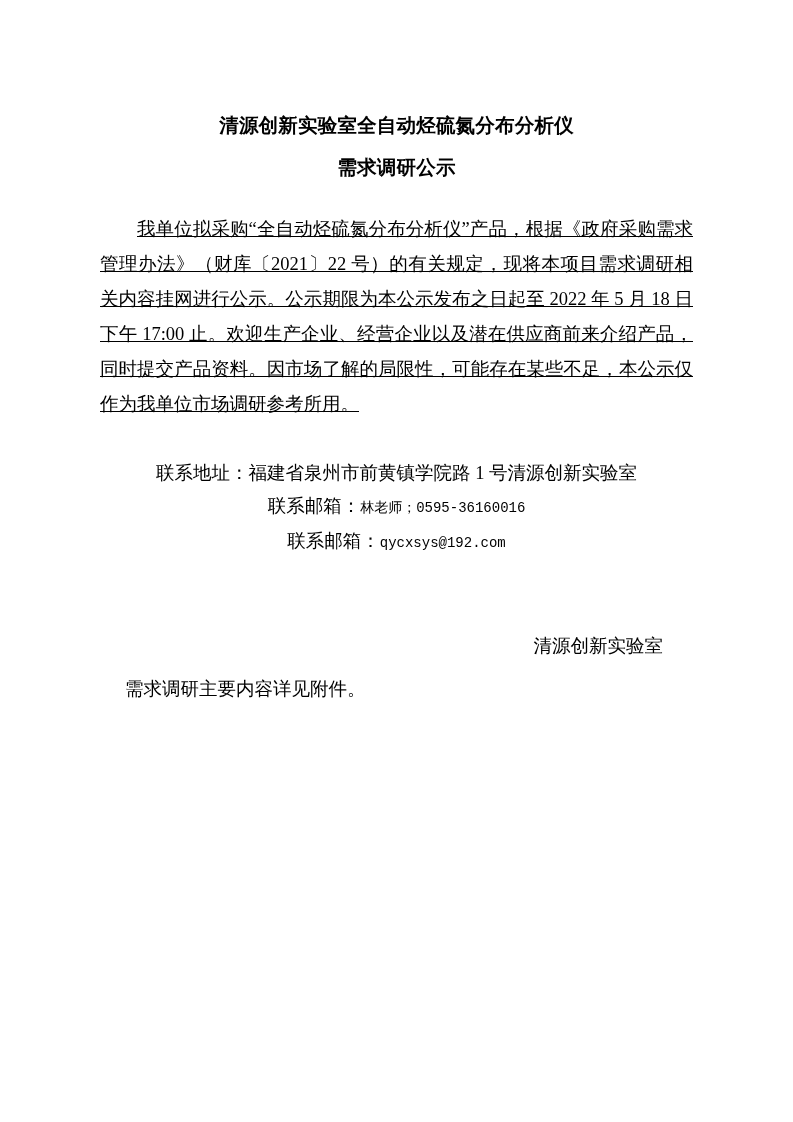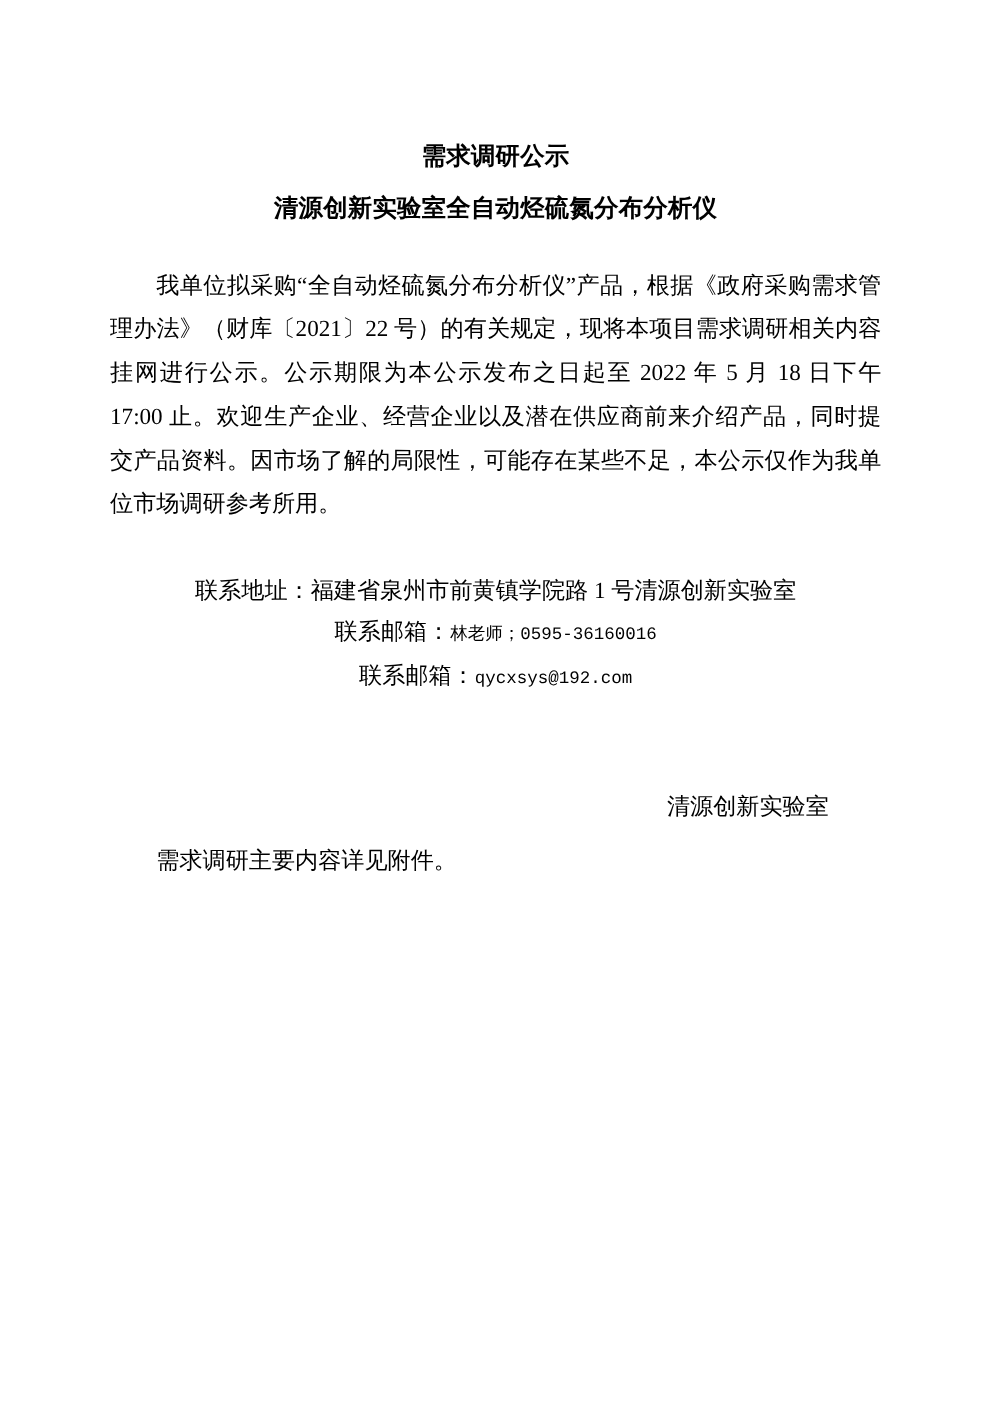--- a/index.html
+++ b/index.html
@@ -29,25 +29,26 @@
     font-family: "Liberation Sans", "DejaVu Sans", sans-serif;
     font-weight: bold;
     font-size: 19.5px;
     line-height: 42px;
     letter-spacing: 0.2px;
   }
   .body-block {
     margin-top: 24px;
   }
   p.para {
-    margin: 0;
+    margin: 12px;
     font-size: 18.5px;
     line-height: 35px;
     text-align: justify;
     text-justify: inter-ideograph;
+    text-decoration: underline;
   }
   p.para.indent {
     text-indent: 2em;
   }
   .contact-block {
     margin-top: 35px;
   }
   .contact-line {
     font-size: 18.5px;
     line-height: 33px;
@@ -73,22 +74,22 @@
     line-height: 33px;
     text-indent: 2em;
   }
 </style>
 </head>
 <body>
 
 <div class="page">
 
   <div class="title-block">
+    <div class="title-line">清源创新实验室全自动烃硫氮分布分析仪</div>
     <div class="title-line">需求调研公示</div>
-    <div class="title-line">清源创新实验室全自动烃硫氮分布分析仪</div>
   </div>
 
   <div class="body-block">
     <p class="para indent">我单位拟采购“全自动烃硫氮分布分析仪”产品，根据《政府采购需求管理办法》（财库〔2021〕22 号）的有关规定，现将本项目需求调研相关内容挂网进行公示。公示期限为本公示发布之日起至 2022 年 5 月 18 日下午 17:00 止。欢迎生产企业、经营企业以及潜在供应商前来介绍产品，同时提交产品资料。因市场了解的局限性，可能存在某些不足，本公示仅作为我单位市场调研参考所用。</p>
   </div>
 
   <div class="contact-block">
     <div class="contact-line">
       <span>联系地址：</span><span>福建省泉州市前黄镇学院路 1 号清源创新实验室</span>
     </div>

